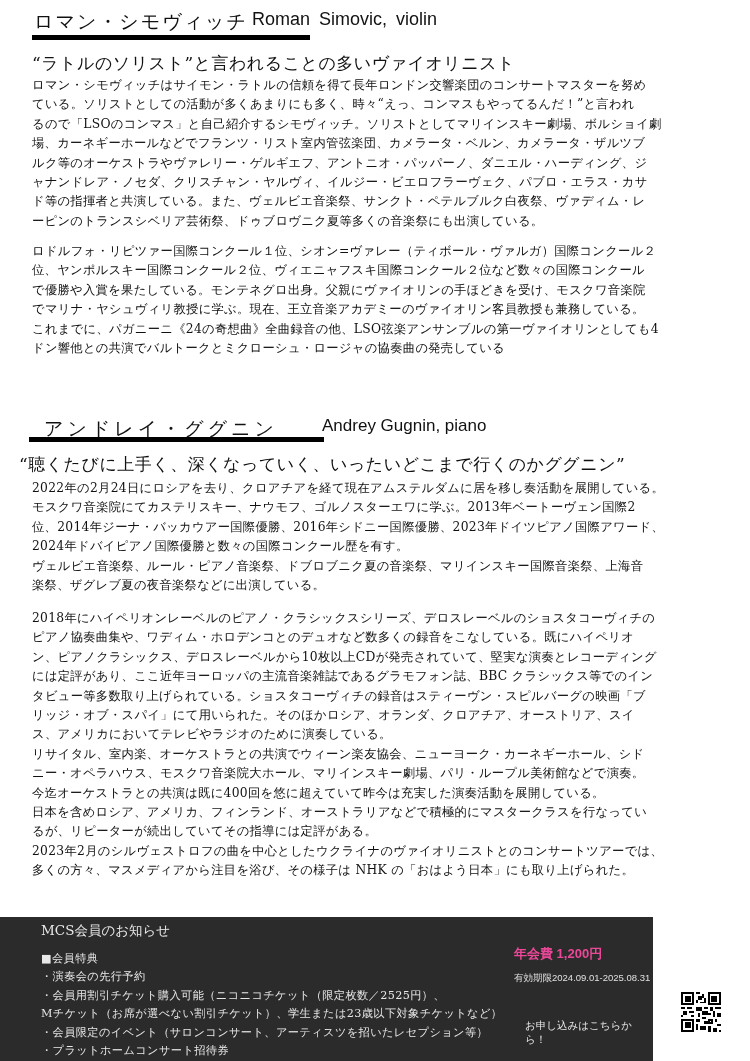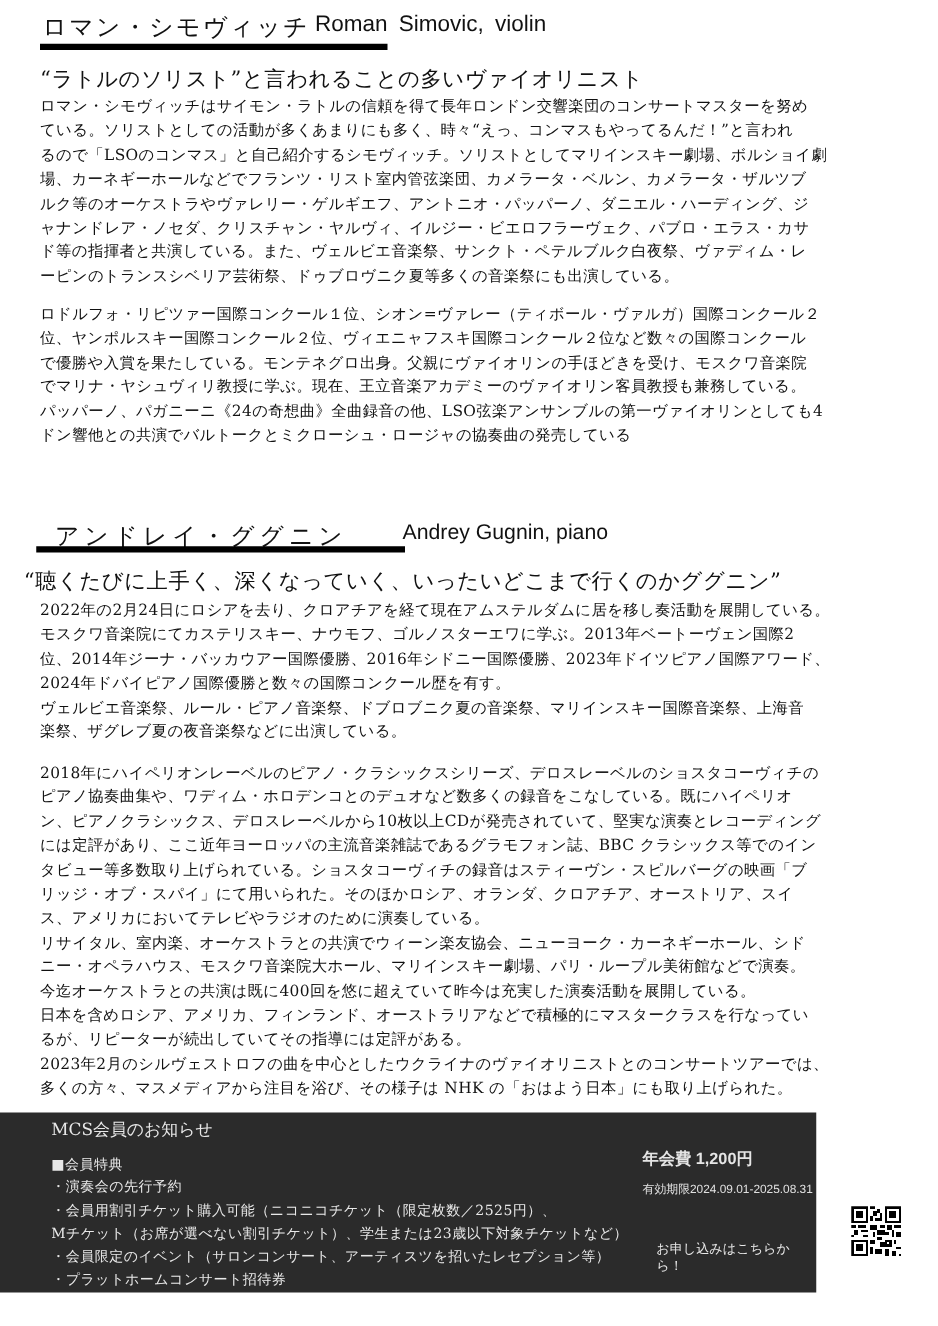--- a/index.html
+++ b/index.html
@@ -30,28 +30,28 @@
     width: 690px;
     font-family: "DejaVu Serif", serif;
     font-size: 12.3px;
     line-height: 19.4px;
     letter-spacing: 0.3px;
   }
   .body-block .line { display: block; white-space: nowrap; height: 19.4px; }
 
   .footer {
     position: absolute;
-    left: 0; top: 890px;
+    left: 0; top: 917px;
     width: 653px; height: 144px;
     background: #2b2b2b;
     color: #e8e8e8;
   }
   .footer .title { position: absolute; left: 41px; top: 5px; font-size: 13.5px; }
   .footer .list { position: absolute; left: 41px; top: 33px; font-size: 11.2px; line-height: 18.4px; white-space: nowrap; letter-spacing: 0.4px; }
-  .footer .fee { position: absolute; left: 514px; top: 28px; font-family: "Liberation Sans", sans-serif; font-size: 13px; font-weight: bold; color: #e5e5e5; }
+  .footer .fee { position: absolute; left: 514px; top: 28px; font-family: "Liberation Sans", sans-serif; font-size: 13px; font-weight: bold; color: #ec4899; }
   .footer .validity { position: absolute; left: 514px; top: 55px; font-family: "Liberation Sans", sans-serif; font-size: 9.5px; color: #e0e0e0; }
   .footer .apply { position: absolute; left: 525px; top: 102px; font-family: "Liberation Sans", sans-serif; font-size: 10.5px; color: #e8e8e8; }
   .footer .qr { position: absolute; left: 678px; top: 72px; width: 46px; height: 46px; background: #fff; padding: 3px; }
 </style>
 </head>
 <body>
 
 <div class="section-header" style="left:34px; top:9px;">
   <span class="jp" style="font-size:19px;">ロマン・シモヴィッチ</span>
   <span class="en" style="font-size:18px; margin-left:4px; word-spacing:4px;">Roman Simovic, violin</span>
@@ -69,21 +69,21 @@
   <span class="line">ャナンドレア・ノセダ、クリスチャン・ヤルヴィ、イルジー・ビエロフラーヴェク、パブロ・エラス・カサ</span>
   <span class="line">ド等の指揮者と共演している。また、ヴェルビエ音楽祭、サンクト・ペテルブルク白夜祭、ヴァディム・レ</span>
   <span class="line">ーピンのトランスシベリア芸術祭、ドゥブロヴニク夏等多くの音楽祭にも出演している。</span>
 </div>
 
 <div class="body-block" style="top:242px;">
   <span class="line">ロドルフォ・リピツァー国際コンクール１位、シオン=ヴァレー（ティボール・ヴァルガ）国際コンクール２</span>
   <span class="line">位、ヤンポルスキー国際コンクール２位、ヴィエニャフスキ国際コンクール２位など数々の国際コンクール</span>
   <span class="line">で優勝や入賞を果たしている。モンテネグロ出身。父親にヴァイオリンの手ほどきを受け、モスクワ音楽院</span>
   <span class="line">でマリナ・ヤシュヴィリ教授に学ぶ。現在、王立音楽アカデミーのヴァイオリン客員教授も兼務している。</span>
-  <span class="line">パッパーノ、パガニーニ《24の奇想曲》全曲録音の他、LSO弦楽アンサンブルの第一ヴァイオリンとしても4</span>
+  <span class="line">これまでに、パガニーニ《24の奇想曲》全曲録音の他、LSO弦楽アンサンブルの第一ヴァイオリンとしても4</span>
   <span class="line">ドン響他との共演でバルトークとミクローシュ・ロージャの協奏曲の発売している</span>
 </div>
 
 <div class="section-header" style="left:44px; top:416px;gap:44px;">
   <span class="jp" style="font-size:19px; letter-spacing:4px;">アンドレイ・ググニン</span>
   <span class="en" style="font-size:17px; ">Andrey Gugnin, piano</span>
 </div>
 <div class="header-rule" style="left:29px; top:437px; width:295px;"></div>
 
 <div class="tagline" style="left:19px; top:453px;">“聴くたびに上手く、深くなっていく、いったいどこまで行くのかググニン”</div>

